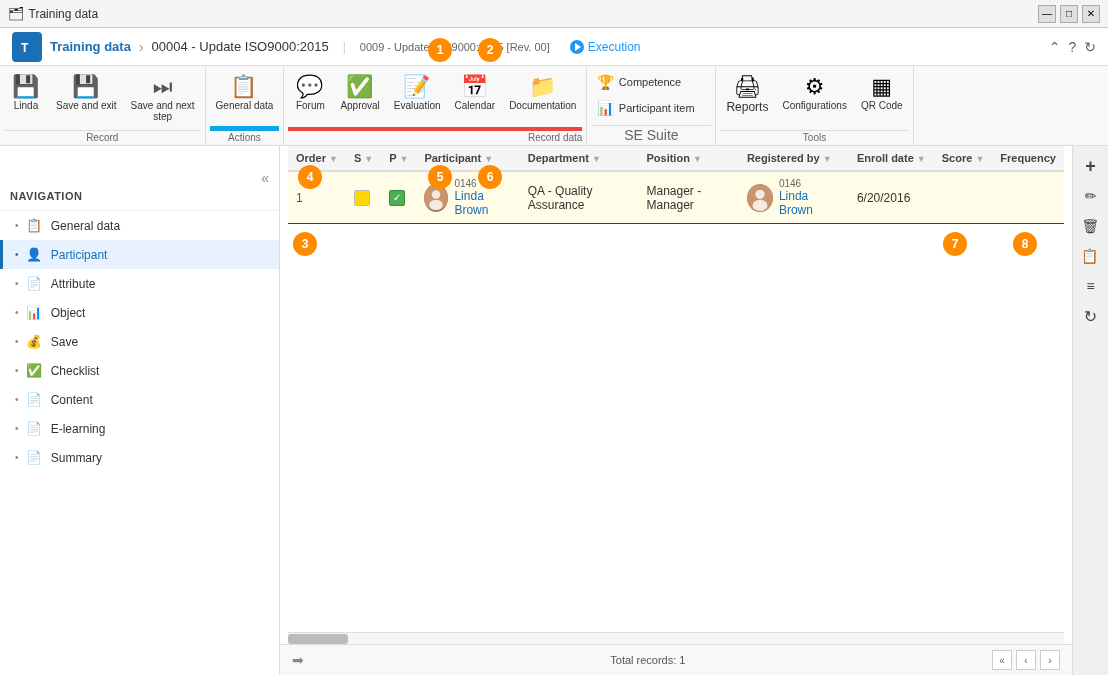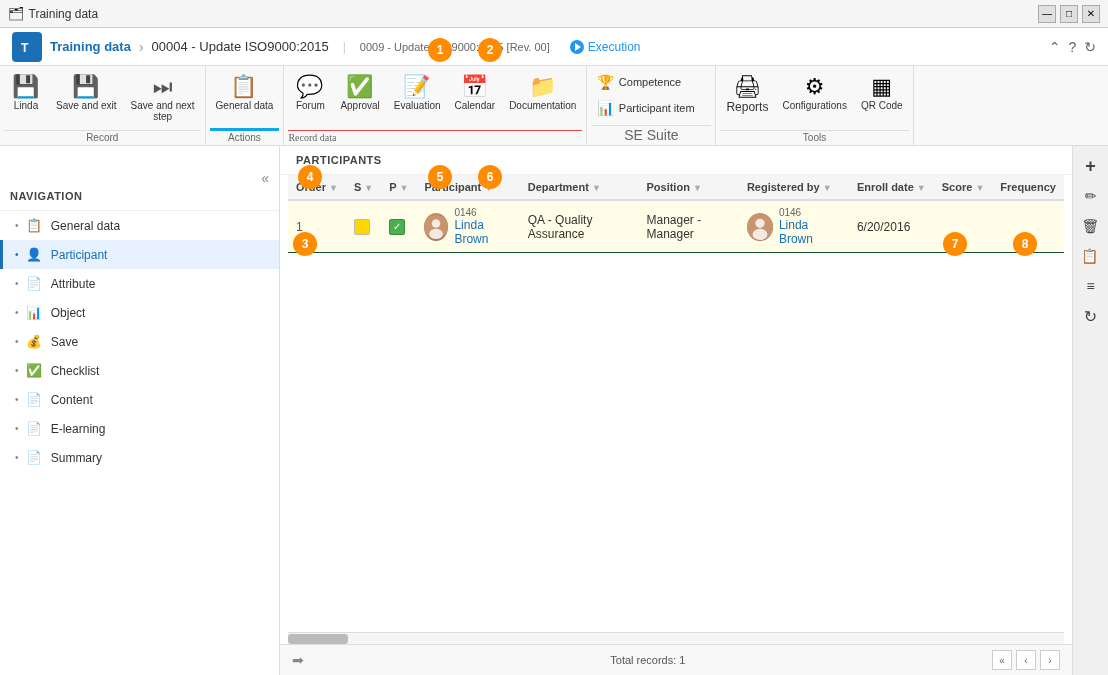--- a/index.html
+++ b/index.html
@@ -119,21 +119,21 @@
       <div style="font-size:10px; color:#666; text-align:center; border-top:1px solid #ddd; padding-top:1px;">Record</div>
     </div>
 
     <div style="display:flex; flex-direction:column; border-right:1px solid #ddd; padding:2px 4px; min-width:60px;">
       <div style="display:flex; gap:2px; flex:1; align-items:flex-start; padding-top:2px;">
         <div class="ribbon-btn" style="min-width:52px;">
           <span style="font-size:22px;">📋</span>
           <span style="font-size:10px; color:#333;">General data</span>
         </div>
       </div>
-      <div style="font-size:10px; color:#666; text-align:center; border-top:3px solid #0ea5e9; padding-top:1px;">Actions</div>
+      <div style="font-size:10px; color:#666; text-align:center; border-top:5px solid #0ea5e9; padding-top:1px;">Actions</div>
     </div>
 
     <div style="display:flex; flex-direction:column; border-right:1px solid #ddd; padding:2px 4px;">
       <div style="display:flex; gap:2px; flex:1; align-items:flex-start; padding-top:2px;">
         <div class="ribbon-btn">
           <span style="font-size:22px;">💬</span>
           <span style="font-size:10px; color:#333;">Forum</span>
         </div>
         <div class="ribbon-btn">
           <span style="font-size:22px;">✅</span>
@@ -145,21 +145,21 @@
         </div>
         <div class="ribbon-btn">
           <span style="font-size:22px;">📅</span>
           <span style="font-size:10px; color:#333;">Calendar</span>
         </div>
         <div class="ribbon-btn">
           <span style="font-size:22px;">📁</span>
           <span style="font-size:10px; color:#333;">Documentation</span>
         </div>
       </div>
-      <div style="font-size:10px; color:#666; text-align:left; border-top:1px solid #ef4444; padding-top:1px;font-family:Liberation Serif, serif;">Record data</div>
+      <div style="font-size:10px; color:#666; text-align:right; border-top:4px solid #ef4444; padding-top:1px;">Record data</div>
     </div>
 
     <div style="display:flex; flex-direction:column; border-right:1px solid #ddd; padding:2px 4px;">
       <div style="display:flex; flex-direction:column; gap:2px; flex:1; padding-top:2px;">
         <div class="ribbon-btn" style="flex-direction:row; gap:4px; min-width:120px;">
           <span style="font-size:14px; color:#1a6fb5;">🏆</span>
           <span style="font-size:11px; color:#333;">Competence</span>
         </div>
         <div class="ribbon-btn" style="flex-direction:row; gap:4px; min-width:120px;">
           <span style="font-size:14px; color:#1a6fb5;">📊</span>
@@ -248,21 +248,20 @@
         <div class="sidebar-item">
           <span style="color:#888; font-size:10px;">•</span>
           <span style="font-size:13px;">📄</span>
           <span style="font-size:12px; color:#333;">Summary</span>
         </div>
 
       </div>
     </div>
 
     <div class="content-area">
-      <div class="content-header" style="padding:8px 16px; font-size:11px; font-weight:bold; color:#444; letter-spacing:0.5px; border-bottom:1px solid #eee;">PARTICIPANTS</div>
 
       <div class="table-container">
         <table>
           <thead>
             <tr>
               <th>Order <span style="color:#aaa; font-size:9px;">▼</span></th>
               <th>S <span style="color:#aaa; font-size:9px;">▼</span></th>
               <th>P <span style="color:#aaa; font-size:9px;">▼</span></th>
               <th>Participant <span style="color:#aaa; font-size:9px;">▼</span></th>
               <th>Department <span style="color:#aaa; font-size:9px;">▼</span></th>

